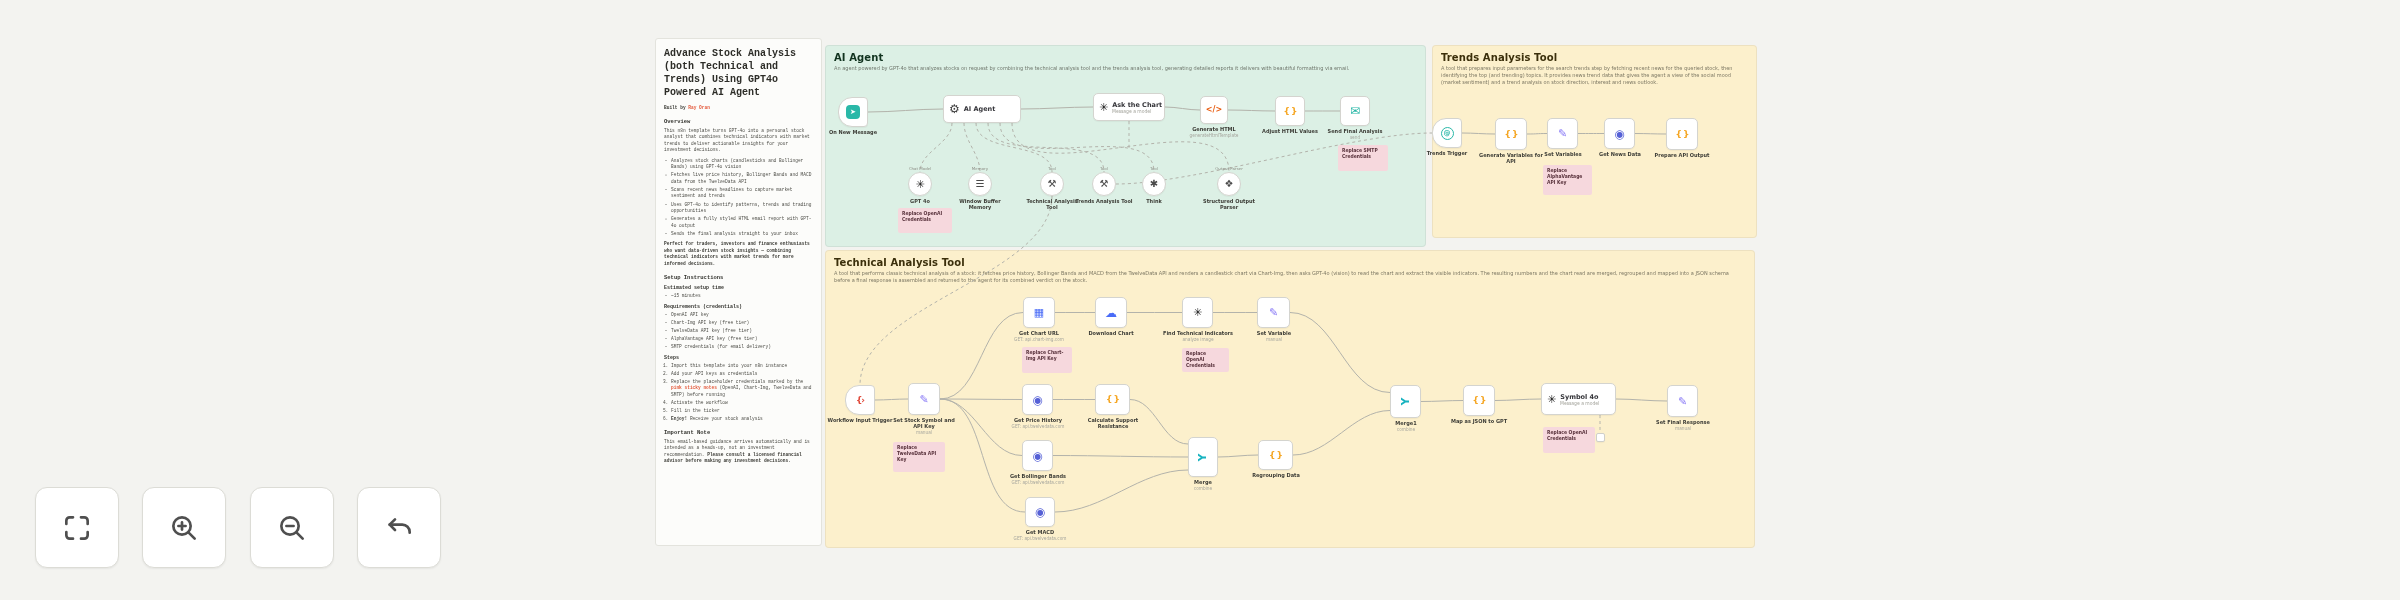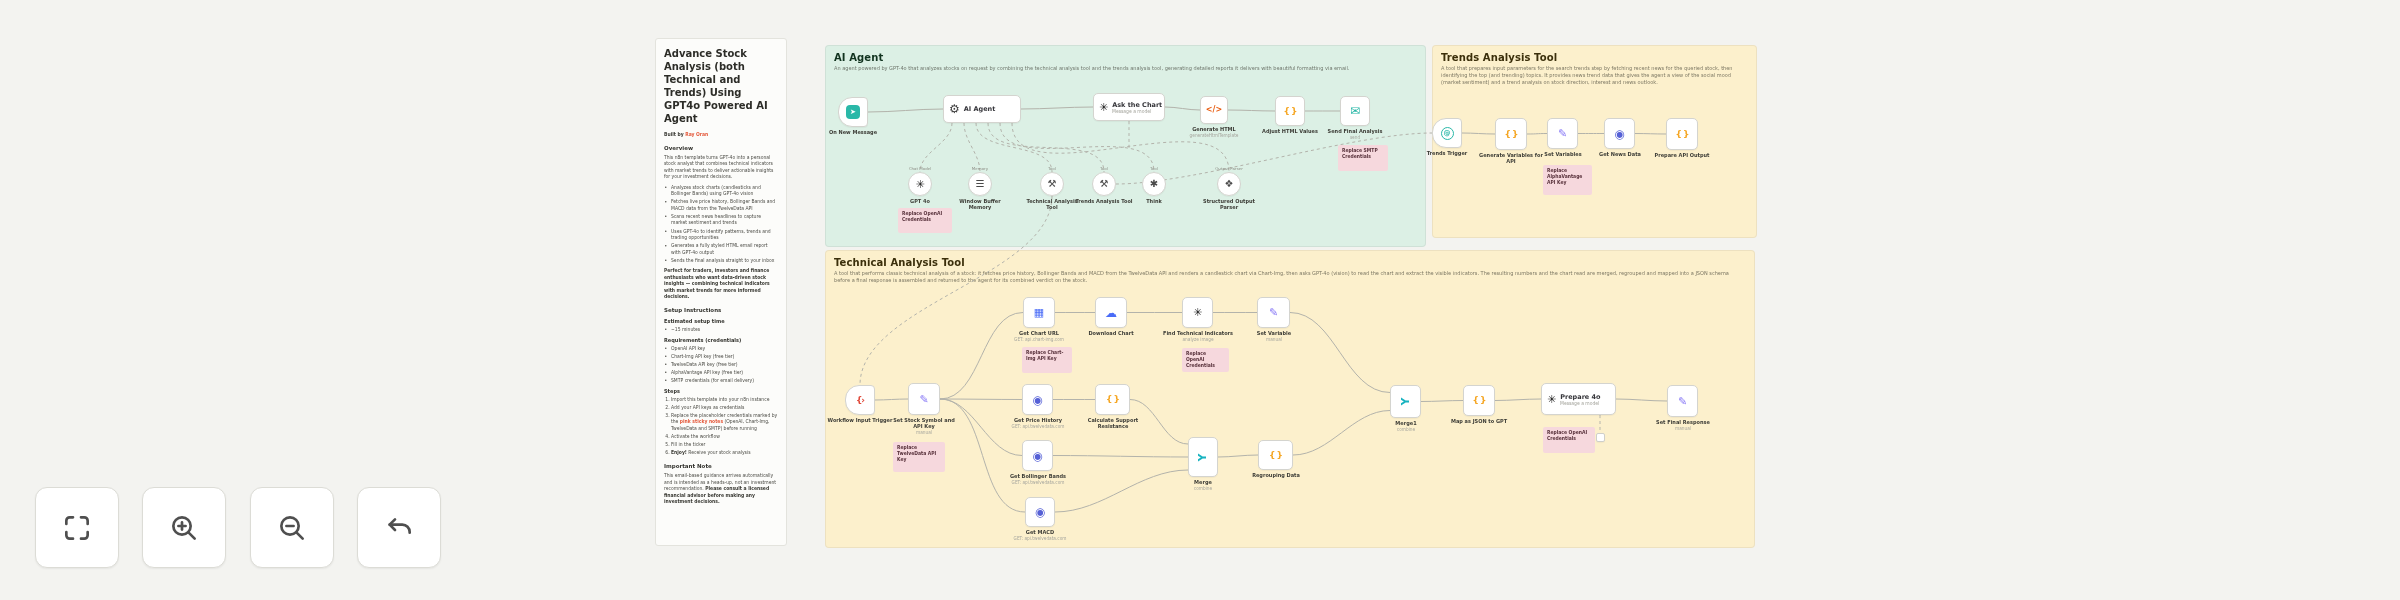--- a/index.html
+++ b/index.html
@@ -348,33 +348,33 @@
     </div>
     <div class="node n-sq" style="left: 1463px; top: 385px; width: 32px; height: 31px;">
       <div class="ic ic-braces">{ }</div>
     </div>
     <div class="nlabel" style="left: 1399px; top: 418px; width: 160px;">
       <div class="l1">Map as JSON to GPT</div>
     </div>
     <div class="node n-wide" style="left: 1541px; top: 383px; width: 75px; height: 32px;">
       <div class="ic ic-openai">✳</div>
       <div style="display: flex; flex-direction: column; justify-content: center;">
-        <div class="w-title">Prepare 4o</div>
+        <div class="w-title">Symbol 4o</div>
         <div class="w-sub">Message a model</div>
       </div>
     </div>
     <div class="node n-sq" style="left: 1667px; top: 385px; width: 31px; height: 32px;">
       <div class="ic ic-pencil">✎</div>
     </div>
     <div class="nlabel" style="left: 1602.5px; top: 419px; width: 160px;">
       <div class="l1">Set Final Response</div>
       <div class="l2">manual</div>
     </div>
     <div class="node n-mini" style="left: 1596px; top: 433px; width: 9px; height: 9px;"></div>
-    <div class="note" style="left: 655px; top: 38px; width: 132px; height: 508px;">
+    <div class="note" style="left: 655px; top: 38px; width: 167px; height: 508px; font-family: Liberation Mono, monospace;">
       <div class="note-in">
         <div class="nt-title">Advance Stock Analysis (both Technical and Trends) Using GPT4o Powered AI Agent</div>
         <div class="nt-p"><span class="seg-b">Built by </span><span class="seg-b seg-r">Ray Oran</span></div>
         <div class="nt-h">Overview</div>
         <div class="nt-p">This n8n template turns GPT-4o into a personal stock analyst that combines technical indicators with market trends to deliver actionable insights for your investment decisions.</div>
         <ul class="nt-ul">
           <li>Analyzes stock charts (candlesticks and Bollinger Bands) using GPT-4o vision</li>
           <li>Fetches live price history, Bollinger Bands and MACD data from the TwelveData API</li>
           <li>Scans recent news headlines to capture market sentiment and trends</li>
           <li>Uses GPT-4o to identify patterns, trends and trading opportunities</li>

